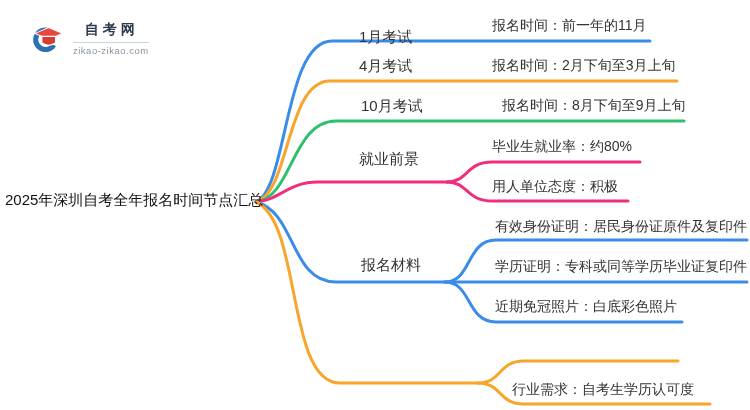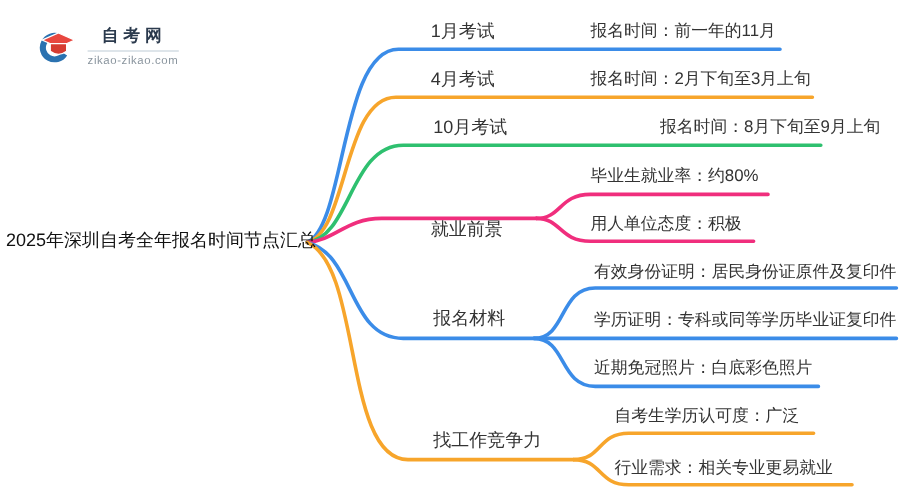--- a/index.html
+++ b/index.html
@@ -11,30 +11,30 @@
   .canvas{position:absolute;inset:0;width:636px;height:410px;}
   svg.connectors{position:absolute;left:0;top:0;}
   .node{position:absolute;white-space:nowrap;color:#333;}
   .root-node{
     left:5px;top:191px;width:250px;
     font-size:15px;color:#111;font-weight:500;letter-spacing:0px;text-align:right;
   }
   .branch-label{font-size:15px;color:#333;}
   .leaf-label{font-size:14px;color:#333;}
   
-  .b0{left:359px;top:17px;}
+  .b0{left:359px;top:28px;}
   .b1{left:359px;top:57px;}
   .b2{left:361px;top:97px;}
-  .b3{left:359px;top:150px;margin-top:32px;}
+  .b3{left:359px;top:150px;}
   .b4{left:361px;top:256px;}
   .b5{left:361px;top:358px;}
   
   .l0{left:492px;top:17px;}
   .l1{left:492px;top:57px;}
-  .l2{left:502px;top:97px;margin-left:48px;}
+  .l2{left:502px;top:97px;}
   .l3a{left:492px;top:138px;text-align:right;}
   .l3b{left:492px;top:178px;text-align:right;}
   .l4a{left:495px;top:218px;}
   .l4b{left:495px;top:258px;}
   .l4c{left:495px;top:298px;}
   .l5a{left:512px;top:338px;}
   .l5b{left:512px;top:381px;}
   
   .logo{position:absolute;left:30px;top:21px;display:flex;align-items:center;}
   .logo-icon{width:34px;height:27px;margin-right:9px;}
@@ -82,26 +82,24 @@
     </div>
   </div>
 
   <div class="node root-node">2025年深圳自考全年报名时间节点汇总</div>
 
   <div class="node branch-label b0">1月考试</div>
   <div class="node branch-label b1">4月考试</div>
   <div class="node branch-label b2">10月考试</div>
   <div class="node branch-label b3">就业前景</div>
   <div class="node branch-label b4">报名材料</div>
-  <div class="node branch-label b5">找工作竞争力</div>
 
   <div class="node leaf-label l0">报名时间：前一年的11月</div>
   <div class="node leaf-label l1">报名时间：2月下旬至3月上旬</div>
   <div class="node leaf-label l2">报名时间：8月下旬至9月上旬</div>
   <div class="node leaf-label l3a">毕业生就业率：约80%</div>
   <div class="node leaf-label l3b">用人单位态度：积极</div>
   <div class="node leaf-label l4a">有效身份证明：居民身份证原件及复印件</div>
   <div class="node leaf-label l4b">学历证明：专科或同等学历毕业证复印件</div>
   <div class="node leaf-label l4c">近期免冠照片：白底彩色照片</div>
-  <div class="node leaf-label l5a">自考生学历认可度：广泛</div>
-  <div class="node leaf-label l5b">行业需求：相关专业更易就业</div>
+  <div class="node leaf-label l5b">行业需求：自考生学历认可度</div>
 
 </div>
 
 </body></html>

